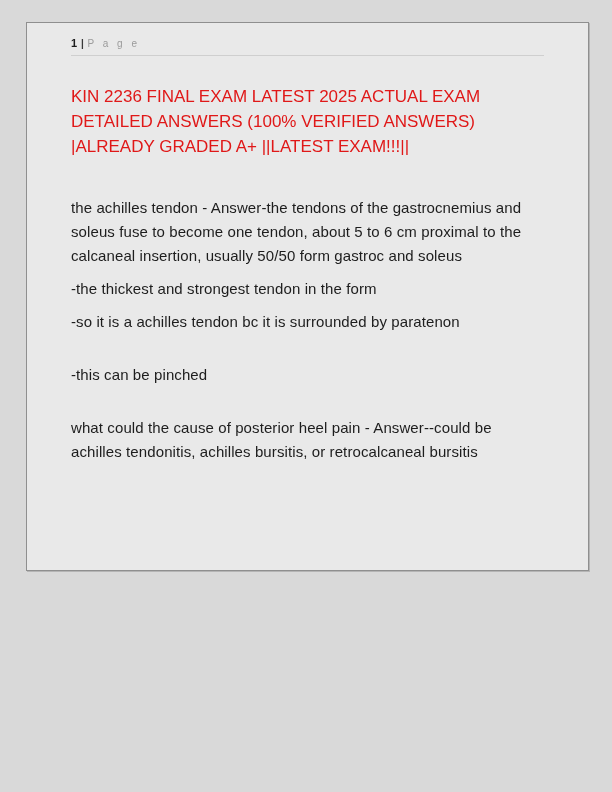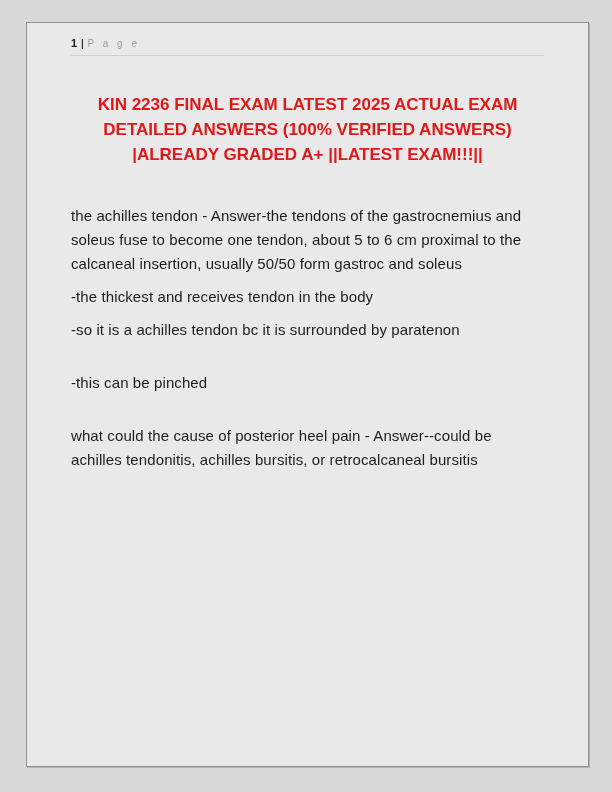--- a/index.html
+++ b/index.html
@@ -9,21 +9,21 @@
     height: 792px;
     background: #d9d9d9;
     font-family: "Liberation Sans", sans-serif;
     overflow: hidden;
   }
   .page {
     position: absolute;
     left: 26px;
     top: 22px;
     width: 563px;
-    height: 745px;
+    height: 549px;
     box-sizing: border-box;
     background: #e9e9e9;
     border: 1px solid #8f8f8f;
     box-shadow: 1px 1px 0 #b5b5b5;
     padding: 14px 44px 0 44px;
   }
   .page-header {
     font-size: 10px;
     line-height: 13px;
     padding-bottom: 5px;
@@ -38,23 +38,22 @@
   .page-header .separator {
     color: #3a3a3a;
     font-weight: bold;
     margin: 0 1px;
   }
   .page-header .page-label {
     color: #9b9b9b;
     letter-spacing: 3px;
   }
   .doc-title {
-    margin: 36px 0 37px 0;
-    text-align: center;
-    font-weight: bold;
+    margin: 28px 0 37px 0;
+    font-weight: normal;
     font-size: 17px;
     line-height: 25px;
     color: #e01818;
   }
   .doc-title .title-line {
     white-space: nowrap;
   }
   .qa-block {
     margin: 0 0 29px 0;
   }
@@ -80,21 +79,21 @@
   <div class="doc-title">
     <div class="title-line">KIN 2236 FINAL EXAM LATEST 2025 ACTUAL EXAM</div>
     <div class="title-line">DETAILED ANSWERS (100% VERIFIED ANSWERS)</div>
     <div class="title-line">|ALREADY GRADED A+ ||LATEST EXAM!!!||</div>
   </div>
 
   <div class="doc-body">
 
     <div class="qa-block">
       <p>the achilles tendon - Answer-the tendons of the gastrocnemius and soleus fuse to become one tendon, about 5 to 6 cm proximal to the calcaneal insertion, usually 50/50 form gastroc and soleus</p>
-      <p>-the thickest and receives tendon in the body</p>
+      <p>-the thickest and strongest tendon in the form</p>
       <p>-so it is a achilles tendon bc it is surrounded by paratenon</p>
     </div>
 
     <div class="qa-block">
       <p>-this can be pinched</p>
     </div>
 
     <div class="qa-block">
       <p>what could the cause of posterior heel pain - Answer--could be achilles tendonitis, achilles bursitis, or retrocalcaneal bursitis</p>
     </div>

